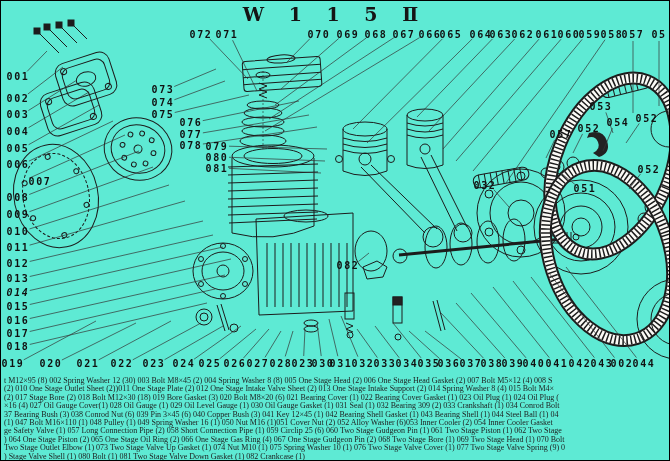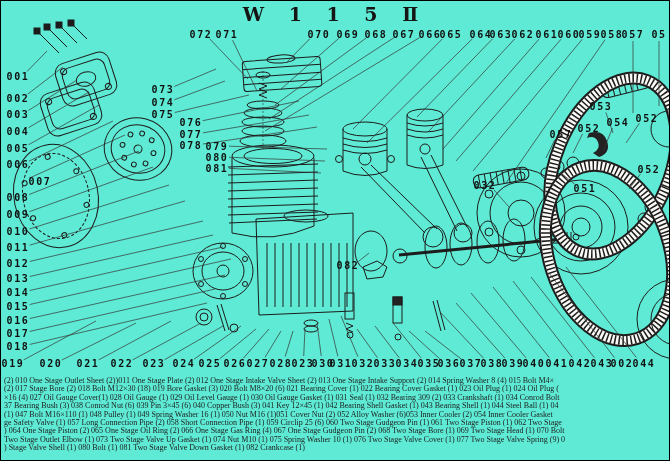--- a/index.html
+++ b/index.html
@@ -381,21 +381,21 @@
       <span class="callout" style="left: 17px; top: 130px;">004</span>
       <span class="callout" style="left: 17px; top: 147px;">005</span>
       <span class="callout" style="left: 17px; top: 163px;">006</span>
       <span class="callout" style="left: 17px; top: 180px; padding-left: 44px;">007</span>
       <span class="callout" style="left: 17px; top: 196px;">008</span>
       <span class="callout" style="left: 17px; top: 213px;">009</span>
       <span class="callout" style="left: 17px; top: 230px;">010</span>
       <span class="callout" style="left: 17px; top: 246px; text-align: right;">011</span>
       <span class="callout" style="left: 17px; top: 262px;">012</span>
       <span class="callout" style="left: 17px; top: 277px;">013</span>
-      <span class="callout" style="left: 17px; top: 291px;">014</span>
+      <span class="callout" style="left: 17px; top: 291px; font-style: italic;">014</span>
       <span class="callout" style="left: 17px; top: 305px;">015</span>
       <span class="callout" style="left: 17px; top: 319px;">016</span>
       <span class="callout" style="left: 17px; top: 332px;">017</span>
       <span class="callout" style="left: 17px; top: 345px;">018</span>
       <span class="callout" style="left: 12px; top: 362px;">019</span>
       <span class="callout" style="left: 50px; top: 362px;">020</span>
       <span class="callout" style="left: 87px; top: 362px;">021</span>
       <span class="callout" style="left: 121px; top: 362px;">022</span>
       <span class="callout" style="left: 153px; top: 362px;">023</span>
       <span class="callout" style="left: 183px; top: 362px;">024</span>
@@ -434,20 +434,21 @@
       <span class="callout" style="left: 584px; top: 187px;">051</span>
       <span class="callout" style="left: 560px; top: 133px;">057</span>
       <span class="callout" style="left: 588px; top: 127px;">052</span>
       <span class="callout" style="left: 646px; top: 117px;">052</span>
       <span class="callout" style="left: 600px; top: 105px;">053</span>
       <span class="callout" style="left: 617px; top: 121px;">054</span>
       <span class="callout" style="left: 648px; top: 168px;">052</span>
     </div>
 
   <div id="parts-list">
+      <div class="pl-line">t M12×95 (8) 002 Spring Washer 12 (30) 003 Bolt M8×45 (2) 004 Spring Washer 8 (8) 005 One Stage Head (2) 006 One Stage Head Gasket (2) 007 Bolt M5×12 (4) 008 S</div>
       <div class="pl-line">(2) 010 One Stage Outlet Sheet (2))011 One Stage Plate (2) 012 One Stage Intake Valve Sheet (2) 013 One Stage Intake Support (2) 014 Spring Washer 8 (4) 015 Bolt M4×</div>
       <div class="pl-line">(2) 017 Stage Bore (2) 018 Bolt M12×30 (18) 019 Bore Gasket (3) 020 Bolt M8×20 (6) 021 Bearing Cover (1) 022 Bearing Cover Gasket (1) 023 Oil Plug (1) 024 Oil Plug (</div>
       <div class="pl-line">×16 (4) 027 Oil Gauge Cover(1) 028 Oil Gauge (1) 029 Oil Level Gauge (1) 030 Oil Gauge Gasket (1) 031 Seal (1) 032 Bearing 309 (2) 033 Crankshaft (1) 034 Conrod Bolt</div>
       <div class="pl-line">37 Bearing Bush (3) 038 Conrod Nut (6) 039 Pin 3×45 (6) 040 Copper Bush (3) 041 Key 12×45 (1) 042 Bearing Shell Gasket (1) 043 Bearing Shell (1) 044 Steel Ball (1) 04</div>
       <div class="pl-line">(1) 047 Bolt M16×110 (1) 048 Pulley (1) 049 Spring Washer 16 (1) 050 Nut M16 (1)051 Cover Nut (2) 052 Alloy Washer (6)053 Inner Cooler (2) 054 Inner Cooler Gasket</div>
       <div class="pl-line">ge Safety Valve (1) 057 Long Connection Pipe (2) 058 Short Connection Pipe (1) 059 Circlip 25 (6) 060 Two Stage Gudgeon Pin (1) 061 Two Stage Piston (1) 062 Two Stage</div>
       <div class="pl-line">) 064 One Stage Piston (2) 065 One Stage Oil Ring (2) 066 One Stage Gas Ring (4) 067 One Stage Gudgeon Pin (2) 068 Two Stage Bore (1) 069 Two Stage Head (1) 070 Bolt</div>
       <div class="pl-line">Two Stage Outlet Elbow (1) 073 Two Stage Valve Up Gasket (1) 074 Nut M10 (1) 075 Spring Washer 10 (1) 076 Two Stage Valve Cover (1) 077 Two Stage Valve Spring (9) 0</div>
       <div class="pl-line">) Stage Valve Shell (1) 080 Bolt (1) 081 Two Stage Valve Down Gasket (1) 082 Crankcase (1)</div>
     </div>

